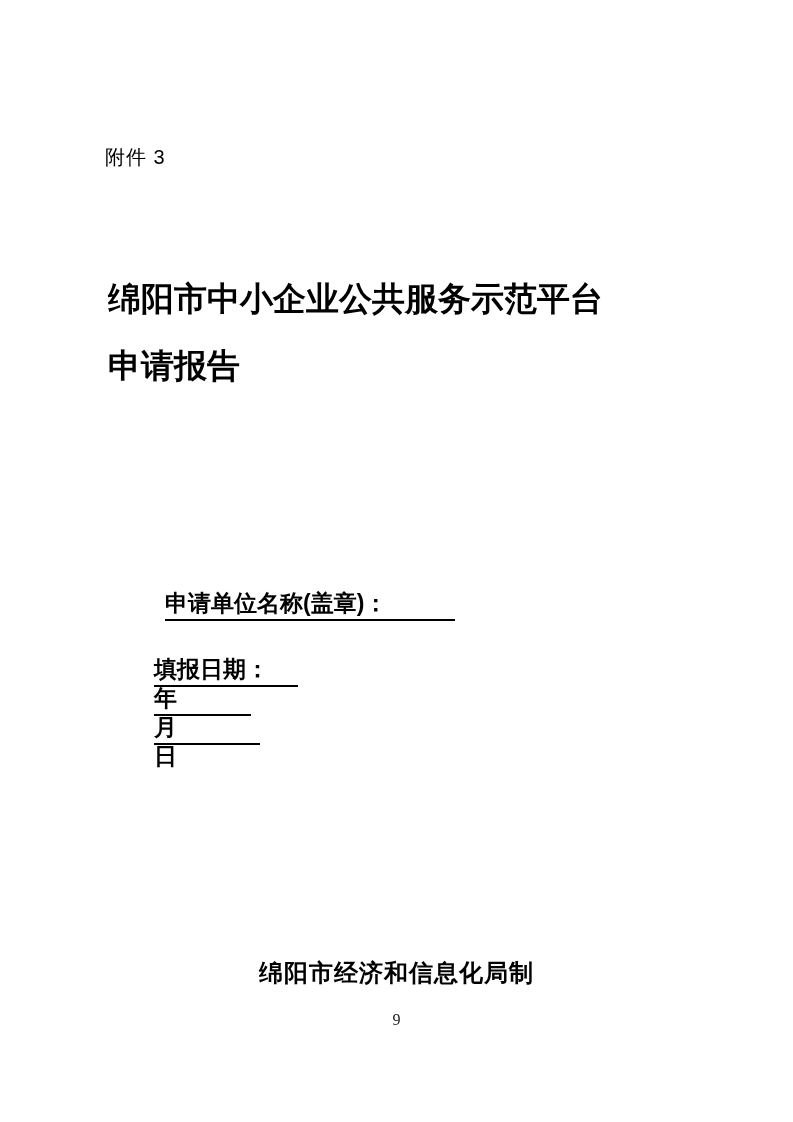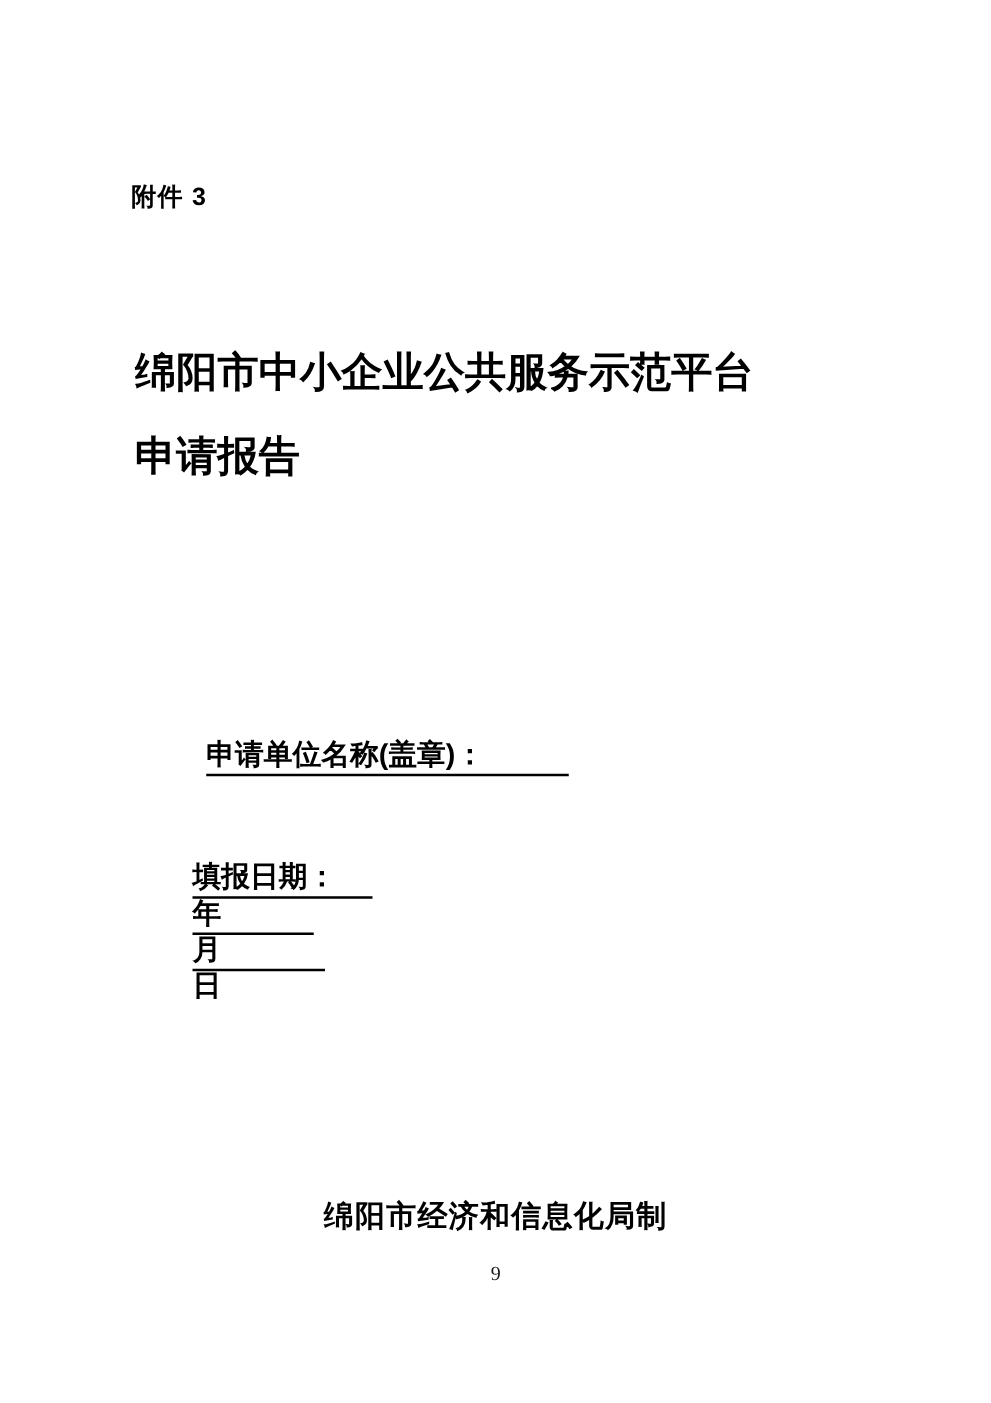--- a/index.html
+++ b/index.html
@@ -11,21 +11,21 @@
     background: #ffffff;
     color: #000000;
     font-family: "Liberation Sans", "DejaVu Sans", sans-serif;
     overflow: hidden;
   }
   .attachment-label {
     position: absolute;
     left: 105px;
     top: 144px;
     font-size: 20px;
-    font-weight: 700;
+    font-weight: 400;
     letter-spacing: 1px;
     font-family: "Liberation Sans", "DejaVu Sans", sans-serif;
   }
   .title-block {
     position: absolute;
     left: 108px;
     top: 266px;
     width: 588px;
     font-family: "Liberation Serif", "DejaVu Serif", serif;
     font-weight: 700;
@@ -43,21 +43,21 @@
     left: 0;
     display: flex;
     align-items: baseline;
     white-space: nowrap;
     font-size: 23px;
     font-weight: 700;
     font-family: "Liberation Sans", "DejaVu Sans", sans-serif;
     flex-direction: column;
   }
   .row-applicant { top: 588px; }
-  .row-date { top: 686px; }
+  .row-date { top: 654px; }
   .blank-line {
     display: inline-block;
     border-bottom: 2px solid #000000;
     height: 1px;
     margin-bottom: -4px; 
   }
   .blank-applicant { width: 290px; margin-left: 17px; }
   .blank-year  { width: 144px; margin-left: 6px; }
   .blank-month { width: 97px; }
   .blank-day   { width: 106px; }

